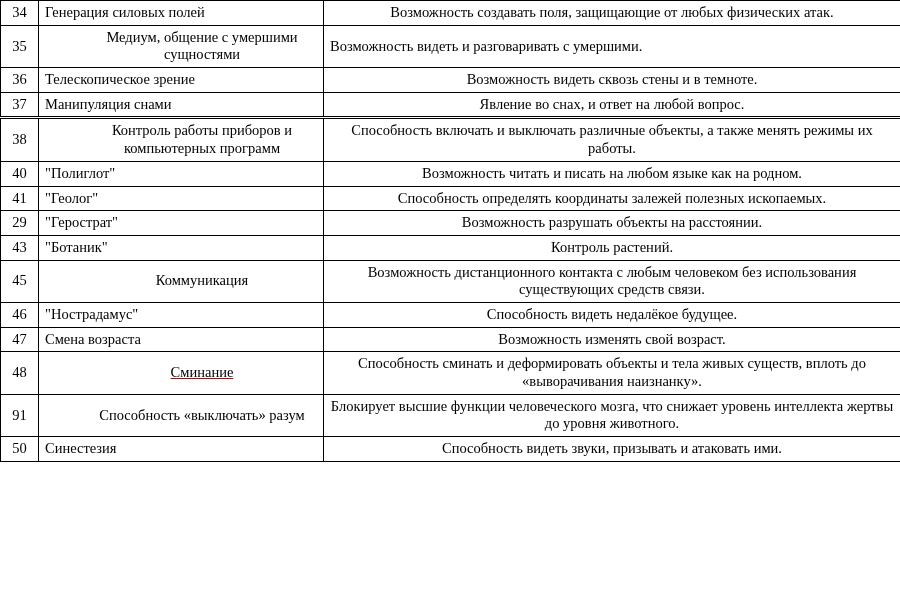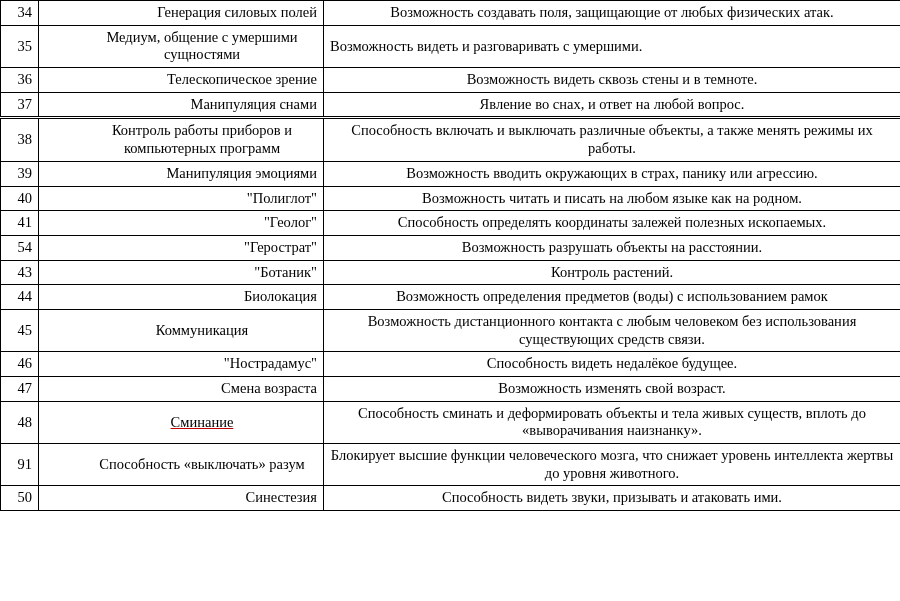--- a/index.html
+++ b/index.html
@@ -30,25 +30,25 @@
     border: 1px solid #000000;
     padding: 3px 6px;
     vertical-align: middle;
     line-height: 1.22;
   }
   col.c-num { width: 38px; }
   col.c-name { width: 285px; }
   col.c-desc { width: 577px; }
 
   td.num {
-    text-align: right;
+    text-align: center;
     padding-left: 7px;
   }
   td.name {
-    text-align: right;
+    text-align: left;
   }
   td.desc {
     text-align: center;
     margin-left: 44px;
   }
   
   tr.wrap td.name {
     text-align: center;
     padding-left: 48px;
   }
@@ -104,55 +104,45 @@
         <td class="name">Манипуляция снами</td>
         <td class="desc">Явление во снах, и ответ на любой вопрос.</td>
       </tr>
 
       <tr class="wrap thick-top">
         <td class="num">38</td>
         <td class="name">Контроль работы приборов и компьютерных программ</td>
         <td class="desc">Способность включать и выключать различные объекты, а также менять режимы их работы.</td>
       </tr>
 
-      <tr>
-        <td class="num">39</td>
-        <td class="name">Манипуляция эмоциями</td>
-        <td class="desc">Возможность вводить окружающих в страх, панику или агрессию.</td>
-      </tr>
 
       <tr>
         <td class="num">40</td>
         <td class="name">"Полиглот"</td>
         <td class="desc">Возможность читать и писать на любом языке как на родном.</td>
       </tr>
 
       <tr>
         <td class="num">41</td>
         <td class="name">"Геолог"</td>
         <td class="desc">Способность определять координаты залежей полезных ископаемых.</td>
       </tr>
 
       <tr>
-        <td class="num">54</td>
+        <td class="num">29</td>
         <td class="name">"Герострат"</td>
         <td class="desc">Возможность разрушать объекты на расстоянии.</td>
       </tr>
 
       <tr>
         <td class="num">43</td>
         <td class="name">"Ботаник"</td>
         <td class="desc">Контроль растений.</td>
       </tr>
 
-      <tr>
-        <td class="num">44</td>
-        <td class="name">Биолокация</td>
-        <td class="desc">Возможность определения предметов (воды) с использованием рамок</td>
-      </tr>
 
       <tr class="wrap">
         <td class="num">45</td>
         <td class="name">Коммуникация</td>
         <td class="desc">Возможность дистанционного контакта с любым человеком без использования существующих средств связи.</td>
       </tr>
 
       <tr>
         <td class="num">46</td>
         <td class="name">"Нострадамус"</td>

